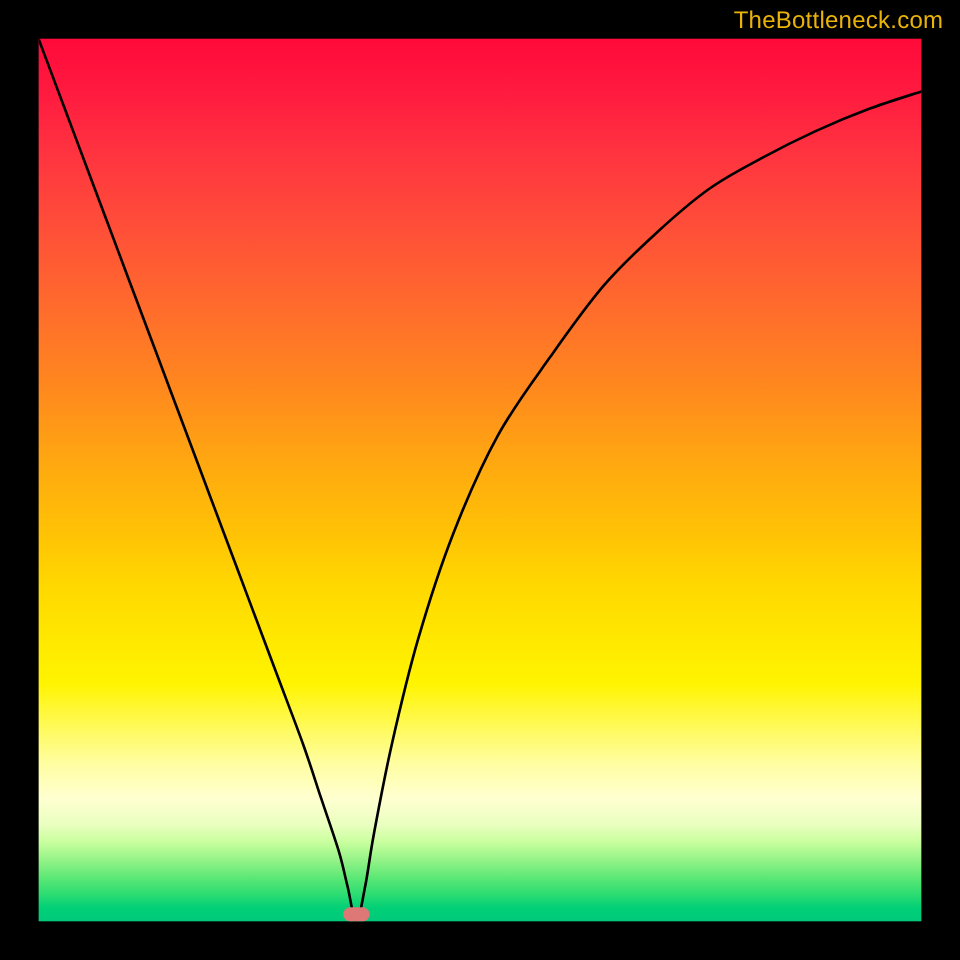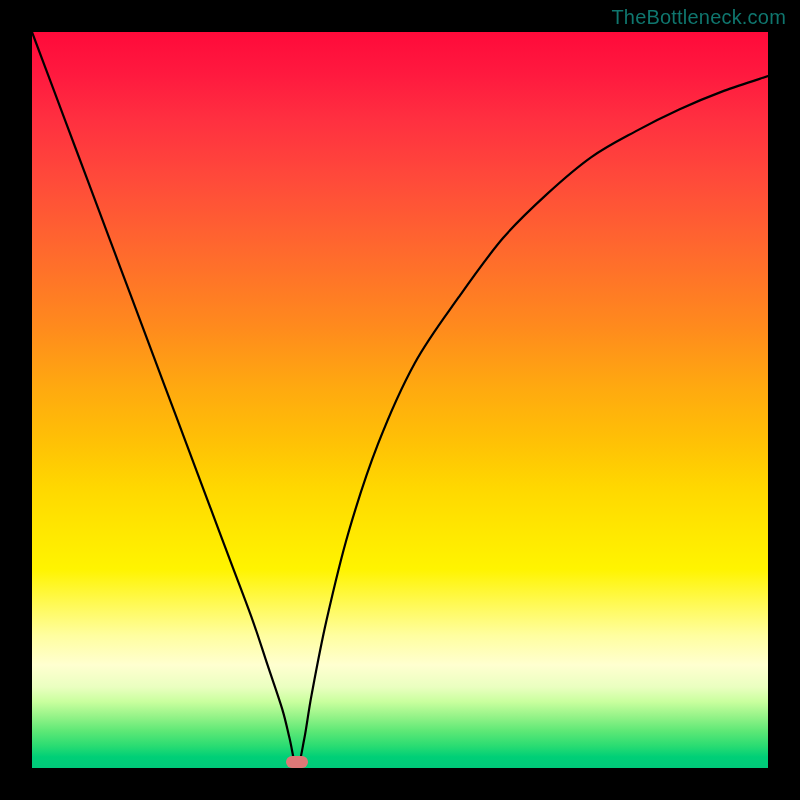--- a/index.html
+++ b/index.html
@@ -67,21 +67,21 @@
   }
   .dip-marker {
     position: absolute;
     background: #dd7877;
     border-radius: 6px;
   }
   .watermark {
     position: absolute;
     top: 6px;
     right: 14px;
-    color: #0f766e;
+    color: #eab308;
     font-size: 20px;
     letter-spacing: 0.2px;
     user-select: none;
   }
 </style>
 </head>
 <body>
 
 <div class="frame">
 

